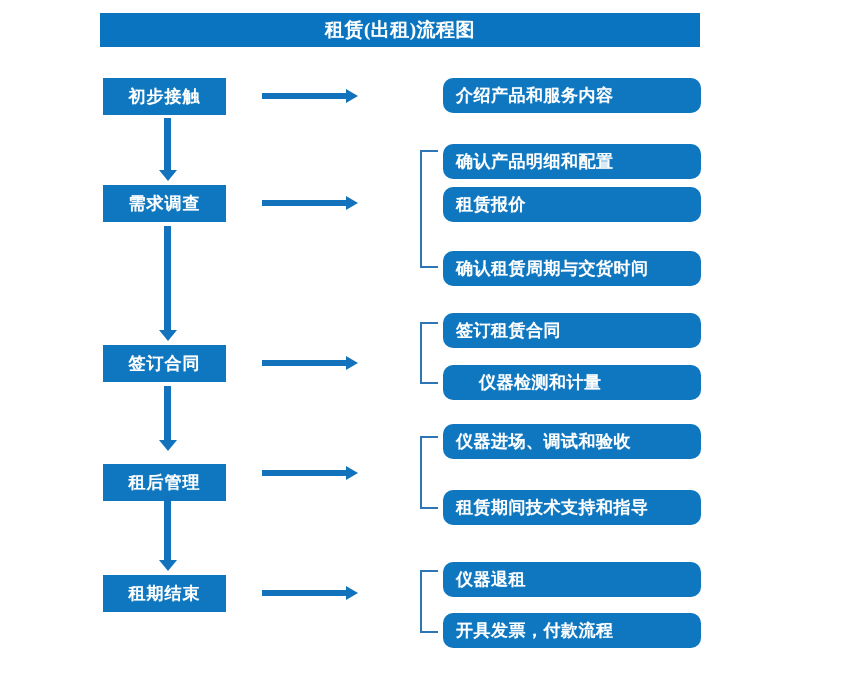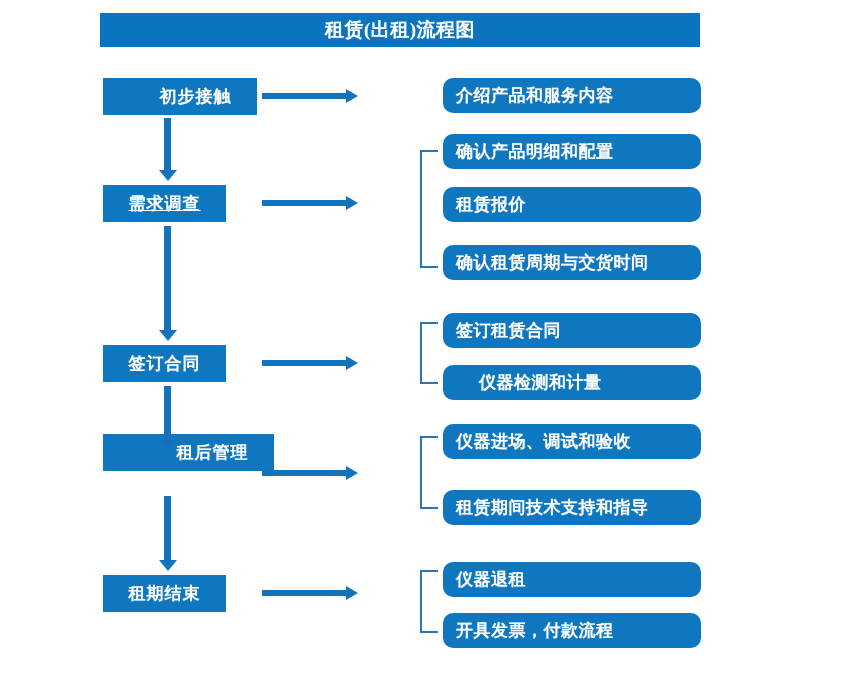--- a/index.html
+++ b/index.html
@@ -97,27 +97,27 @@
     box-sizing:border-box;
   }
 </style>
 </head>
 <body>
 
 <div id="canvas">
 
   <div class="title-bar">租赁(出租)流程图</div>
 
-  <div class="stage-box" style="top:78px;padding-left:31px;">初步接触</div>
+  <div class="stage-box" style="top:78px;">初步接触</div>
 
-  <div class="stage-box" style="top:185px;text-decoration:underline;">需求调查</div>
+  <div class="stage-box" style="top:185px;">需求调查</div>
 
   <div class="stage-box" style="top:345px;">签订合同</div>
 
-  <div class="stage-box" style="top:434px;padding-left:48px;">租后管理</div>
+  <div class="stage-box" style="top:464px;">租后管理</div>
 
   <div class="stage-box" style="top:575px;">租期结束</div>
 
   <div class="v-arrow" style="top:118px;height:65px;">
     <div class="shaft" style="height:52px;"></div>
     <div class="head" style="top:52px;"></div>
   </div>
 
   <div class="v-arrow" style="top:226px;height:117px;">
     <div class="shaft" style="height:104px;"></div>
@@ -162,25 +162,25 @@
   <div class="bracket" style="top:150px;height:118px;"></div>
 
   <div class="bracket" style="top:322px;height:62px;"></div>
 
   <div class="bracket" style="top:436px;height:73px;"></div>
 
   <div class="bracket" style="top:570px;height:63px;"></div>
 
   <div class="detail-box" style="top:78px;">介绍产品和服务内容</div>
 
-  <div class="detail-box" style="top:134px;">确认产品明细和配置</div>
+  <div class="detail-box" style="top:144px;">确认产品明细和配置</div>
 
   <div class="detail-box" style="top:187px;">租赁报价</div>
 
-  <div class="detail-box" style="top:245px;">确认租赁周期与交货时间</div>
+  <div class="detail-box" style="top:251px;">确认租赁周期与交货时间</div>
 
   <div class="detail-box" style="top:313px;">签订租赁合同</div>
 
   <div class="detail-box" style="top:365px;padding-left:36px;">仪器检测和计量</div>
 
   <div class="detail-box" style="top:424px;">仪器进场、调试和验收</div>
 
   <div class="detail-box" style="top:490px;text-align:right;">租赁期间技术支持和指导</div>
 
   <div class="detail-box" style="top:562px;">仪器退租</div>

